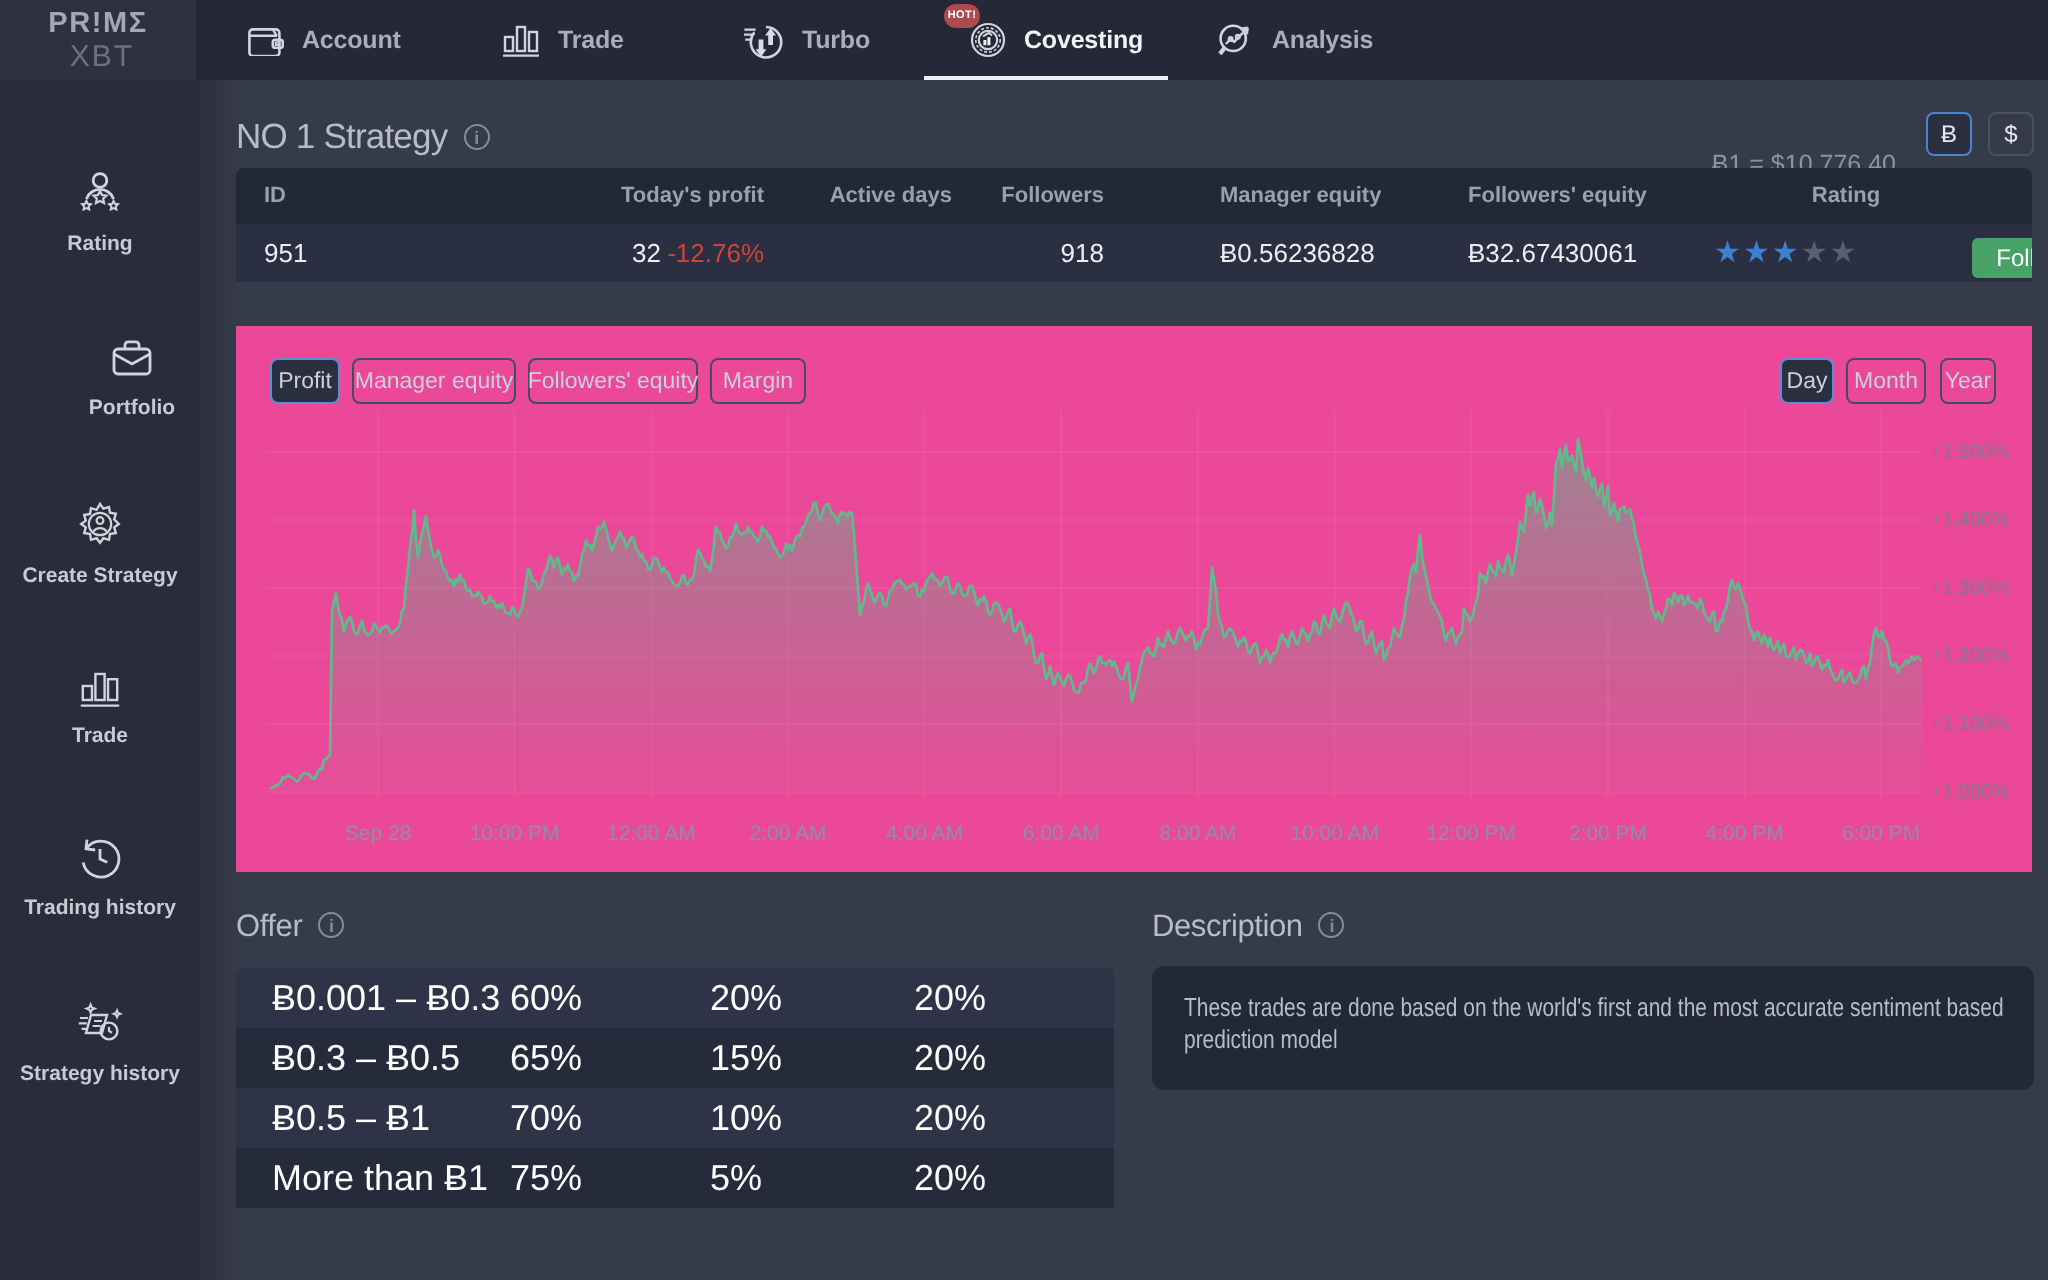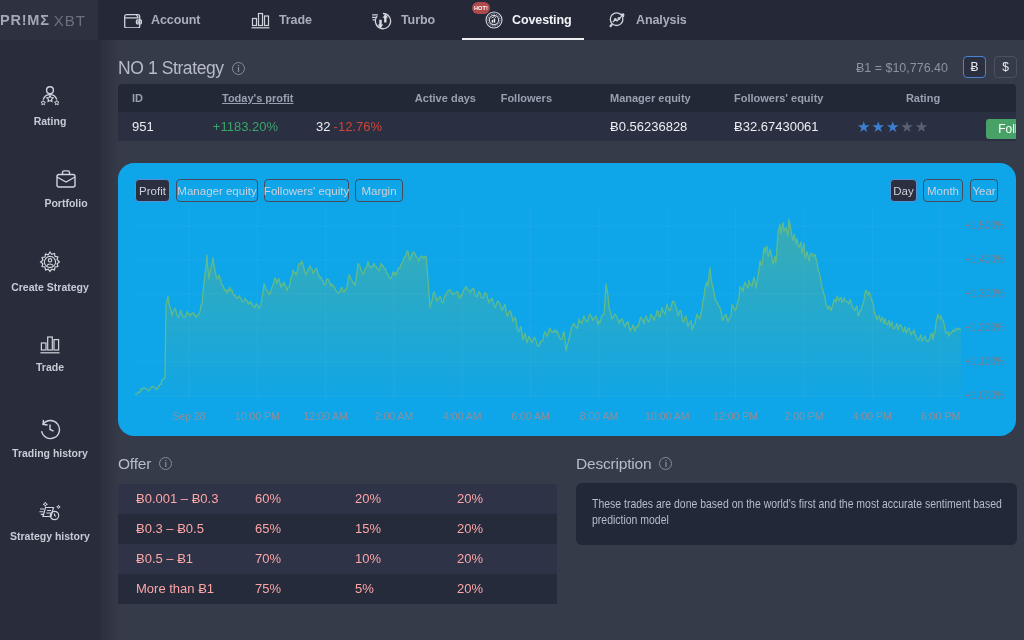--- a/index.html
+++ b/index.html
@@ -1,48 +1,48 @@
 <!DOCTYPE html>
 <html><head><meta charset="utf-8">
 <style>
 *{margin:0;padding:0;box-sizing:border-box;}
 html,body{width:1024px;height:640px;overflow:hidden;background:#363b4a;font-family:"Liberation Sans",sans-serif;}
 .abs{position:absolute;}
 #topbar{left:0;top:0;width:1024px;height:40px;background:#252937;}
-#logo{left:0;top:0;width:98px;height:40px;background:#2e3240;display:flex;align-items:center;justify-content:flex-start;}
+#logo{left:0;top:0;width:98px;height:40px;background:#2e3240;display:flex;align-items:center;justify-content:center;flex-direction:column;}
 #logo span.p{color:#a2a8b4;font-weight:bold;font-size:14.5px;letter-spacing:0.8px;}
 #logo span.x{color:#6b7181;font-size:15px;letter-spacing:1px;margin-left:4px;}
 .tab{top:0;height:40px;display:flex;align-items:center;color:#a8aeba;font-size:12.5px;font-weight:bold;letter-spacing:-0.1px;}
 .tab svg{margin-right:9px;}
 .tab.active{color:#f3f4f7;}
 #underline{left:462px;top:38px;width:122px;height:2px;background:#eceef2;}
 #hot{left:472px;top:2px;width:18px;height:12px;background:#ae4a4d;border-radius:6px;color:#fff;font-size:5.5px;font-weight:bold;display:flex;align-items:center;justify-content:center;letter-spacing:.2px;}
 #sidebar{left:0;top:40px;width:100px;height:600px;background:#292d3b;}
 .sideitem{left:0;width:100px;text-align:center;color:#c6cbd5;}
 .sideitem .lbl{font-size:10.5px;font-weight:bold;margin-top:3px;}
 #mainshadow{left:100px;top:40px;width:20px;height:600px;background:linear-gradient(90deg,rgba(24,27,36,.35),rgba(24,27,36,0));}
 #title{left:118px;top:58px;color:#b6bcc8;font-size:17.5px;letter-spacing:-0.4px;}
 .info{display:inline-block;width:13px;height:13px;border:1px solid #858b99;border-radius:50%;color:#858b99;font-size:9px;text-align:center;line-height:13px;vertical-align:2px;margin-left:8px;font-weight:bold;}
-#rate{left:700px;top:61px;width:248px;text-align:right;color:#8d93a0;font-size:12.5px;}
+#rate{left:700px;top:75px;width:248px;text-align:right;color:#8d93a0;font-size:12.5px;}
 .curbtn{top:56px;width:23px;height:22px;border-radius:4px;color:#e8eaf0;font-size:12px;display:flex;align-items:center;justify-content:center;background:#2b3040;}
 #btnB{left:963px;border:1px solid #4d82d3;}
 #btnD{left:994px;border:1px solid #4a5162;background:transparent;}
 #sumtable{left:118px;top:84px;width:898px;border-radius:4px 4px 0 0;overflow:hidden;}
 #sumhead{height:28px;background:#232837;position:relative;}
 #sumrow{height:29px;background:#2a2f41;position:relative;}
 #sumhead div{position:absolute;top:0;height:28px;line-height:28px;color:#9aa0af;font-size:11px;font-weight:bold;}
 #sumrow div{position:absolute;top:0;height:29px;line-height:29px;color:#eceef2;font-size:13px;}
-#chartcard{left:118px;top:163px;width:898px;height:273px;background:#0ea5e9;border-radius:16px;}
+#chartcard{left:118px;top:163px;width:898px;height:273px;background:#ec4899;border-radius:0;}
 .cbtn{top:179px;height:23px;border:1px solid #464c5b;border-radius:4px;color:#ccd1db;font-size:11.5px;display:flex;align-items:center;justify-content:center;background:transparent;white-space:nowrap;}
 .cbtn.active{border:1px solid #5a8fd6;background:#2a3040;}
 #offertitle{left:118px;top:455px;color:#b6bcc8;font-size:15.5px;letter-spacing:-0.2px;}
 #desctitle{left:576px;top:455px;color:#b6bcc8;font-size:15.5px;letter-spacing:-0.2px;}
 #offertable{left:118px;top:484px;width:439px;border-radius:4px 4px 0 0;overflow:hidden;}
 .orow{height:30px;position:relative;}
-.orow div{position:absolute;top:0;height:30px;line-height:30px;font-size:13px;color:#fca5a5;}
+.orow div{position:absolute;top:0;height:30px;line-height:30px;font-size:18px;color:#ffffff;}
 .orow.h{background:#232837;}
 .orow.h div{color:#9aa0af;font-size:11px;font-weight:bold;}
 .orow.odd{background:#2e3347;}
 .orow.even{background:#262b3c;}
 #desccard{left:576px;top:483px;width:441px;height:62px;background:#232839;border-radius:6px;color:#b6bcc8;font-size:13px;line-height:15.5px;padding:13px 16px;}
 .oc1{left:18px;} .oc2{left:137px;} .oc3{left:237px;} .oc4{left:339px;}
 </style></head>
 <body>
 <div class="abs" id="topbar"></div>
 <div class="abs" id="logo">
@@ -145,32 +145,32 @@
     </svg><div class="lbl">Strategy history</div></div>
 
 <div class="abs" id="title">NO 1 Strategy<span class="info">i</span></div>
 <div class="abs" id="rate">Ƀ1 = $10,776.40</div>
 <div class="abs curbtn" id="btnB">Ƀ</div>
 <div class="abs curbtn" id="btnD">$</div>
 
 <div class="abs" id="sumtable">
 <div id="sumhead">
 <div style="left:14px;">ID</div>
-<div style="left:104px;width:160px;text-decoration:underline;">Today's profit</div>
+<div style="left:104px;width:160px;text-align:right;">Today's profit</div>
 <div style="left:274px;width:160px;text-align:right;">Followers</div>
 <div style="left:198px;width:160px;text-align:right;">Active days</div>
 <div style="left:492px;">Manager equity</div>
 <div style="left:616px;">Followers' equity</div>
 <div style="left:750px;width:110px;text-align:center;">Rating</div>
 </div>
 <div id="sumrow">
 <div style="left:14px;">951</div>
-<div style="left:0;width:160px;text-align:right;color:#3aa56b;">+1183.20%</div>
 <div style="left:104px;width:160px;text-align:right;color:#cf4436;">-12.76%</div>
 <div style="left:198px;width:160px;text-align:left;">32</div>
+<div style="left:274px;width:160px;text-align:right;">918</div>
 <div style="left:492px;">Ƀ0.56236828</div>
 <div style="left:616px;">Ƀ32.67430061</div>
 <div style="left:739px;top:6px;height:17px;line-height:17px;font-size:15px;letter-spacing:1px;"><span style="color:#3d7fd0;">★★★</span><span style="color:#596070;">★★</span></div>
 <div style="left:828px;top:7px;width:59px;height:20px;background:#48a267;border-radius:3px;color:#fff;font-size:12px;text-align:center;line-height:20px;margin-left:40px;">Follow</div>
 </div>
 </div>
 
 <div class="abs" id="chartcard"><svg width="898" height="273" viewBox="0 0 898 273">
 <defs>
         <linearGradient id="ag" x1="0" y1="0" x2="0" y2="1">

